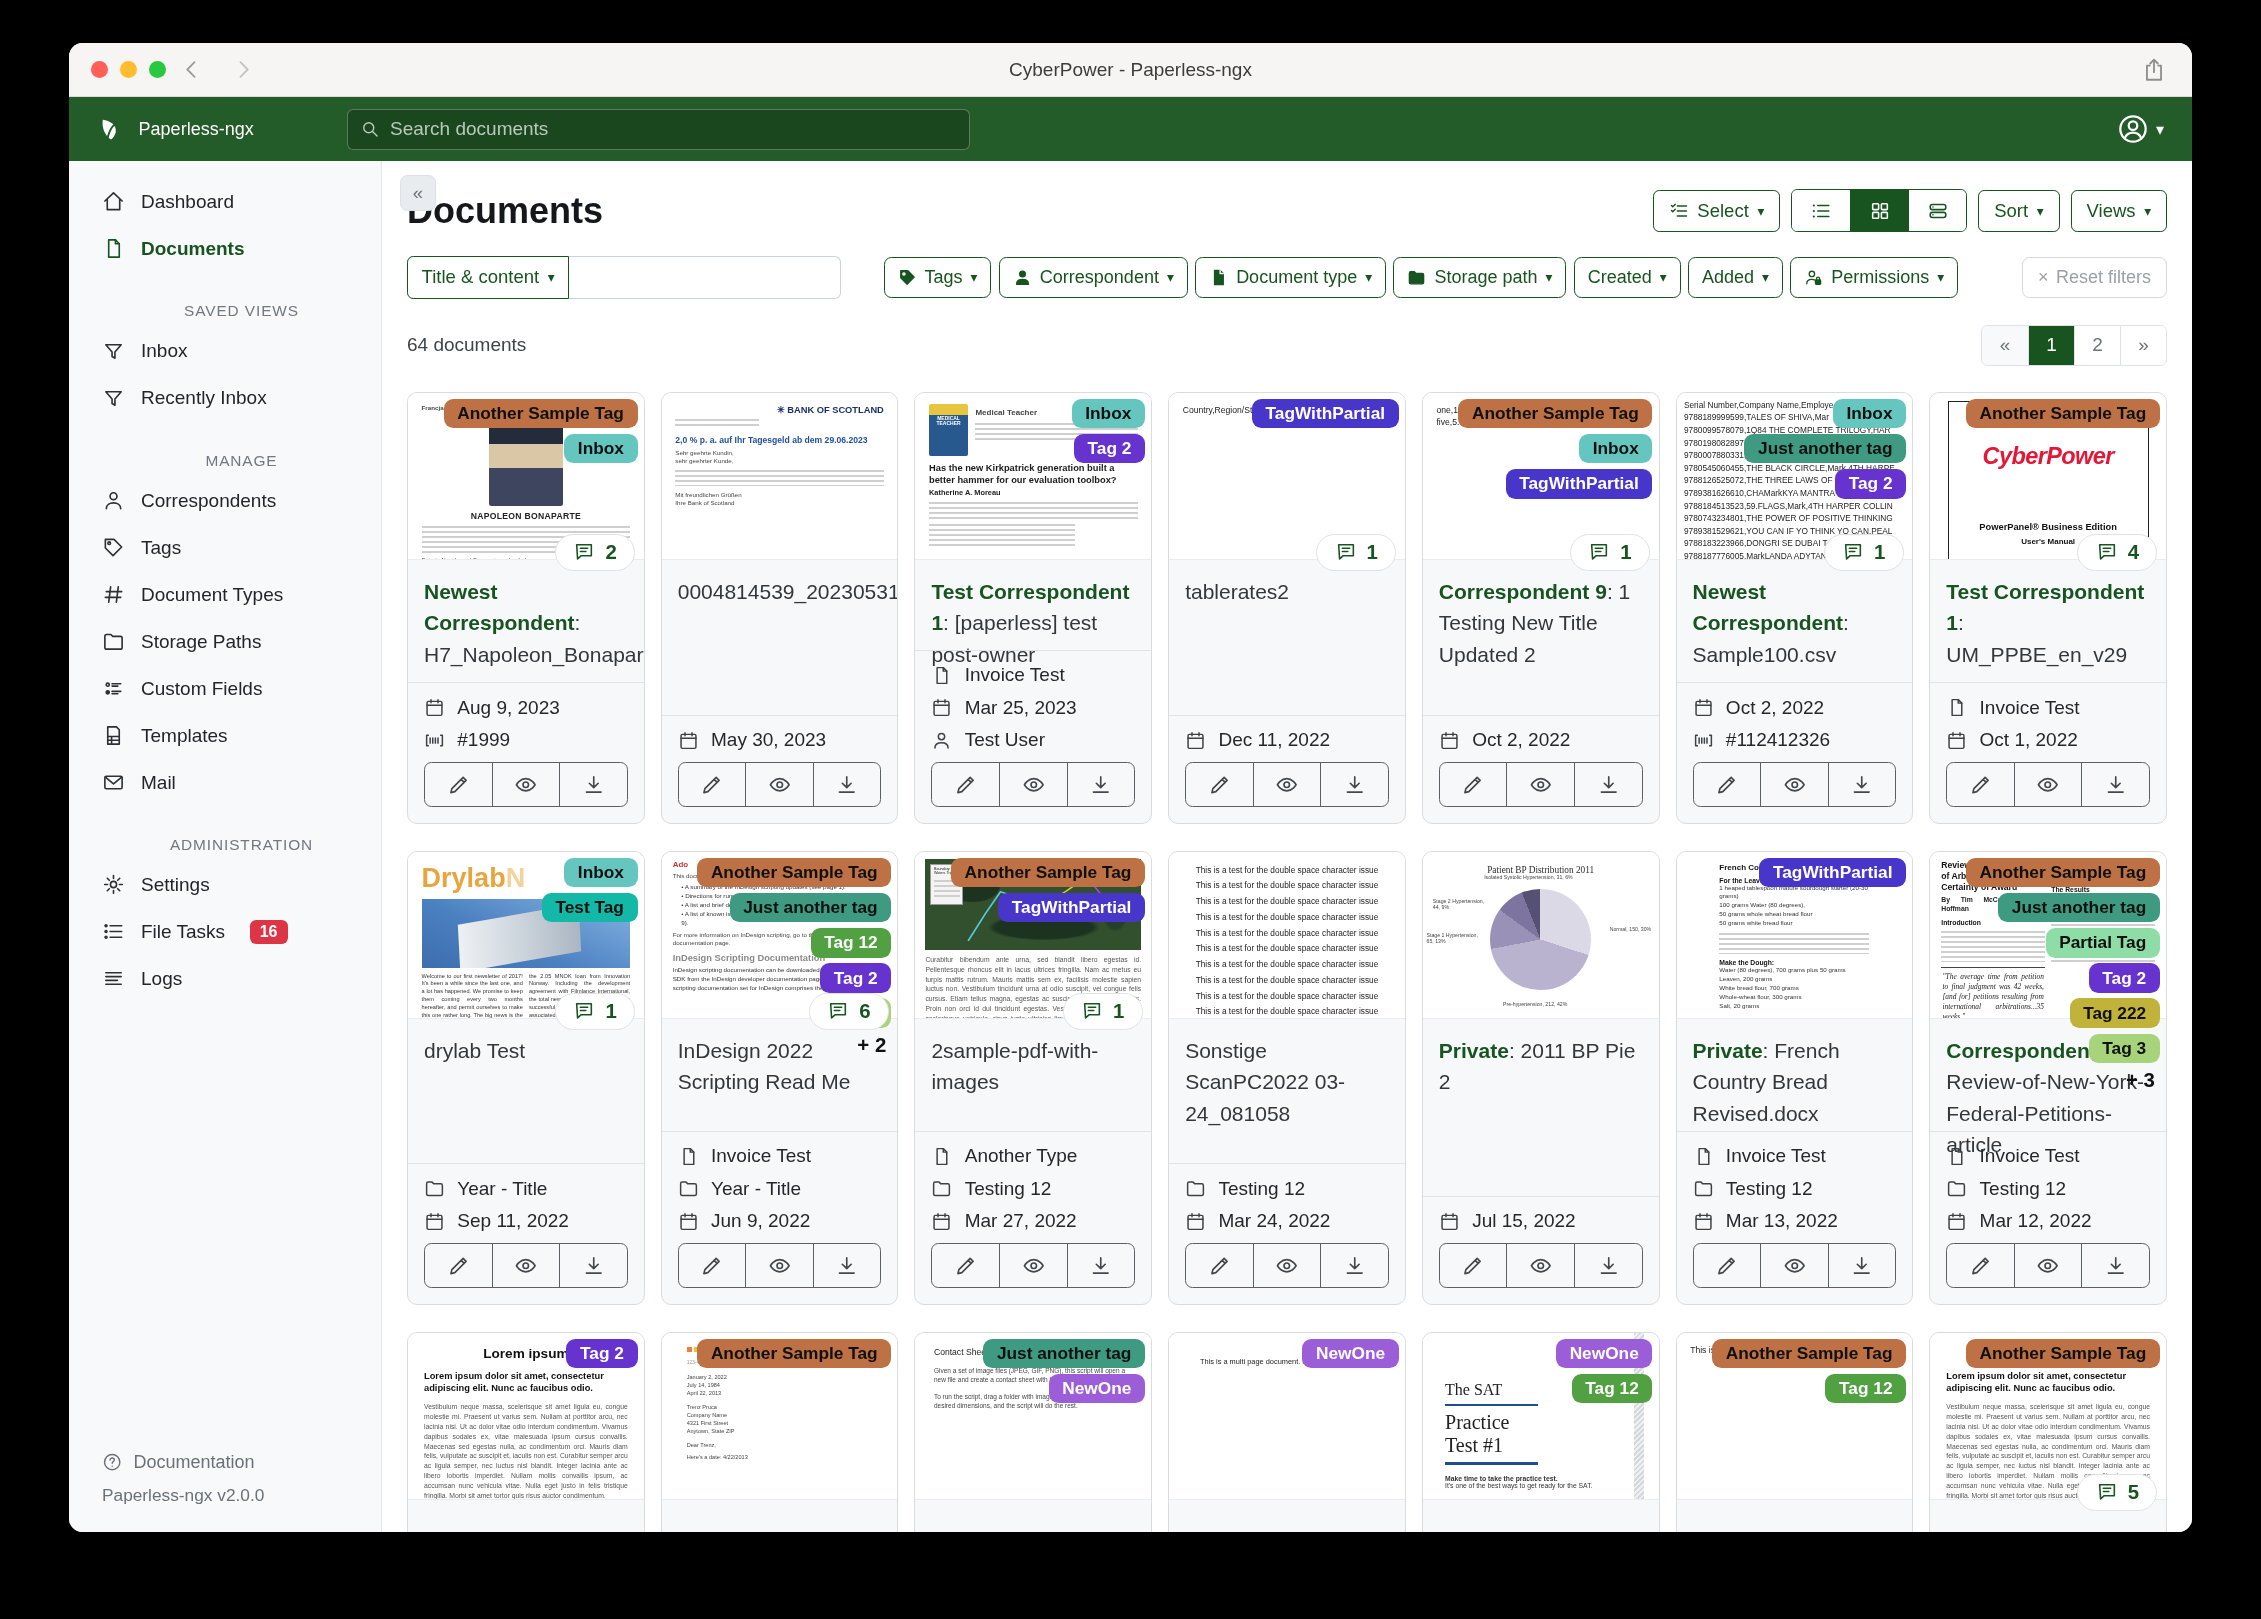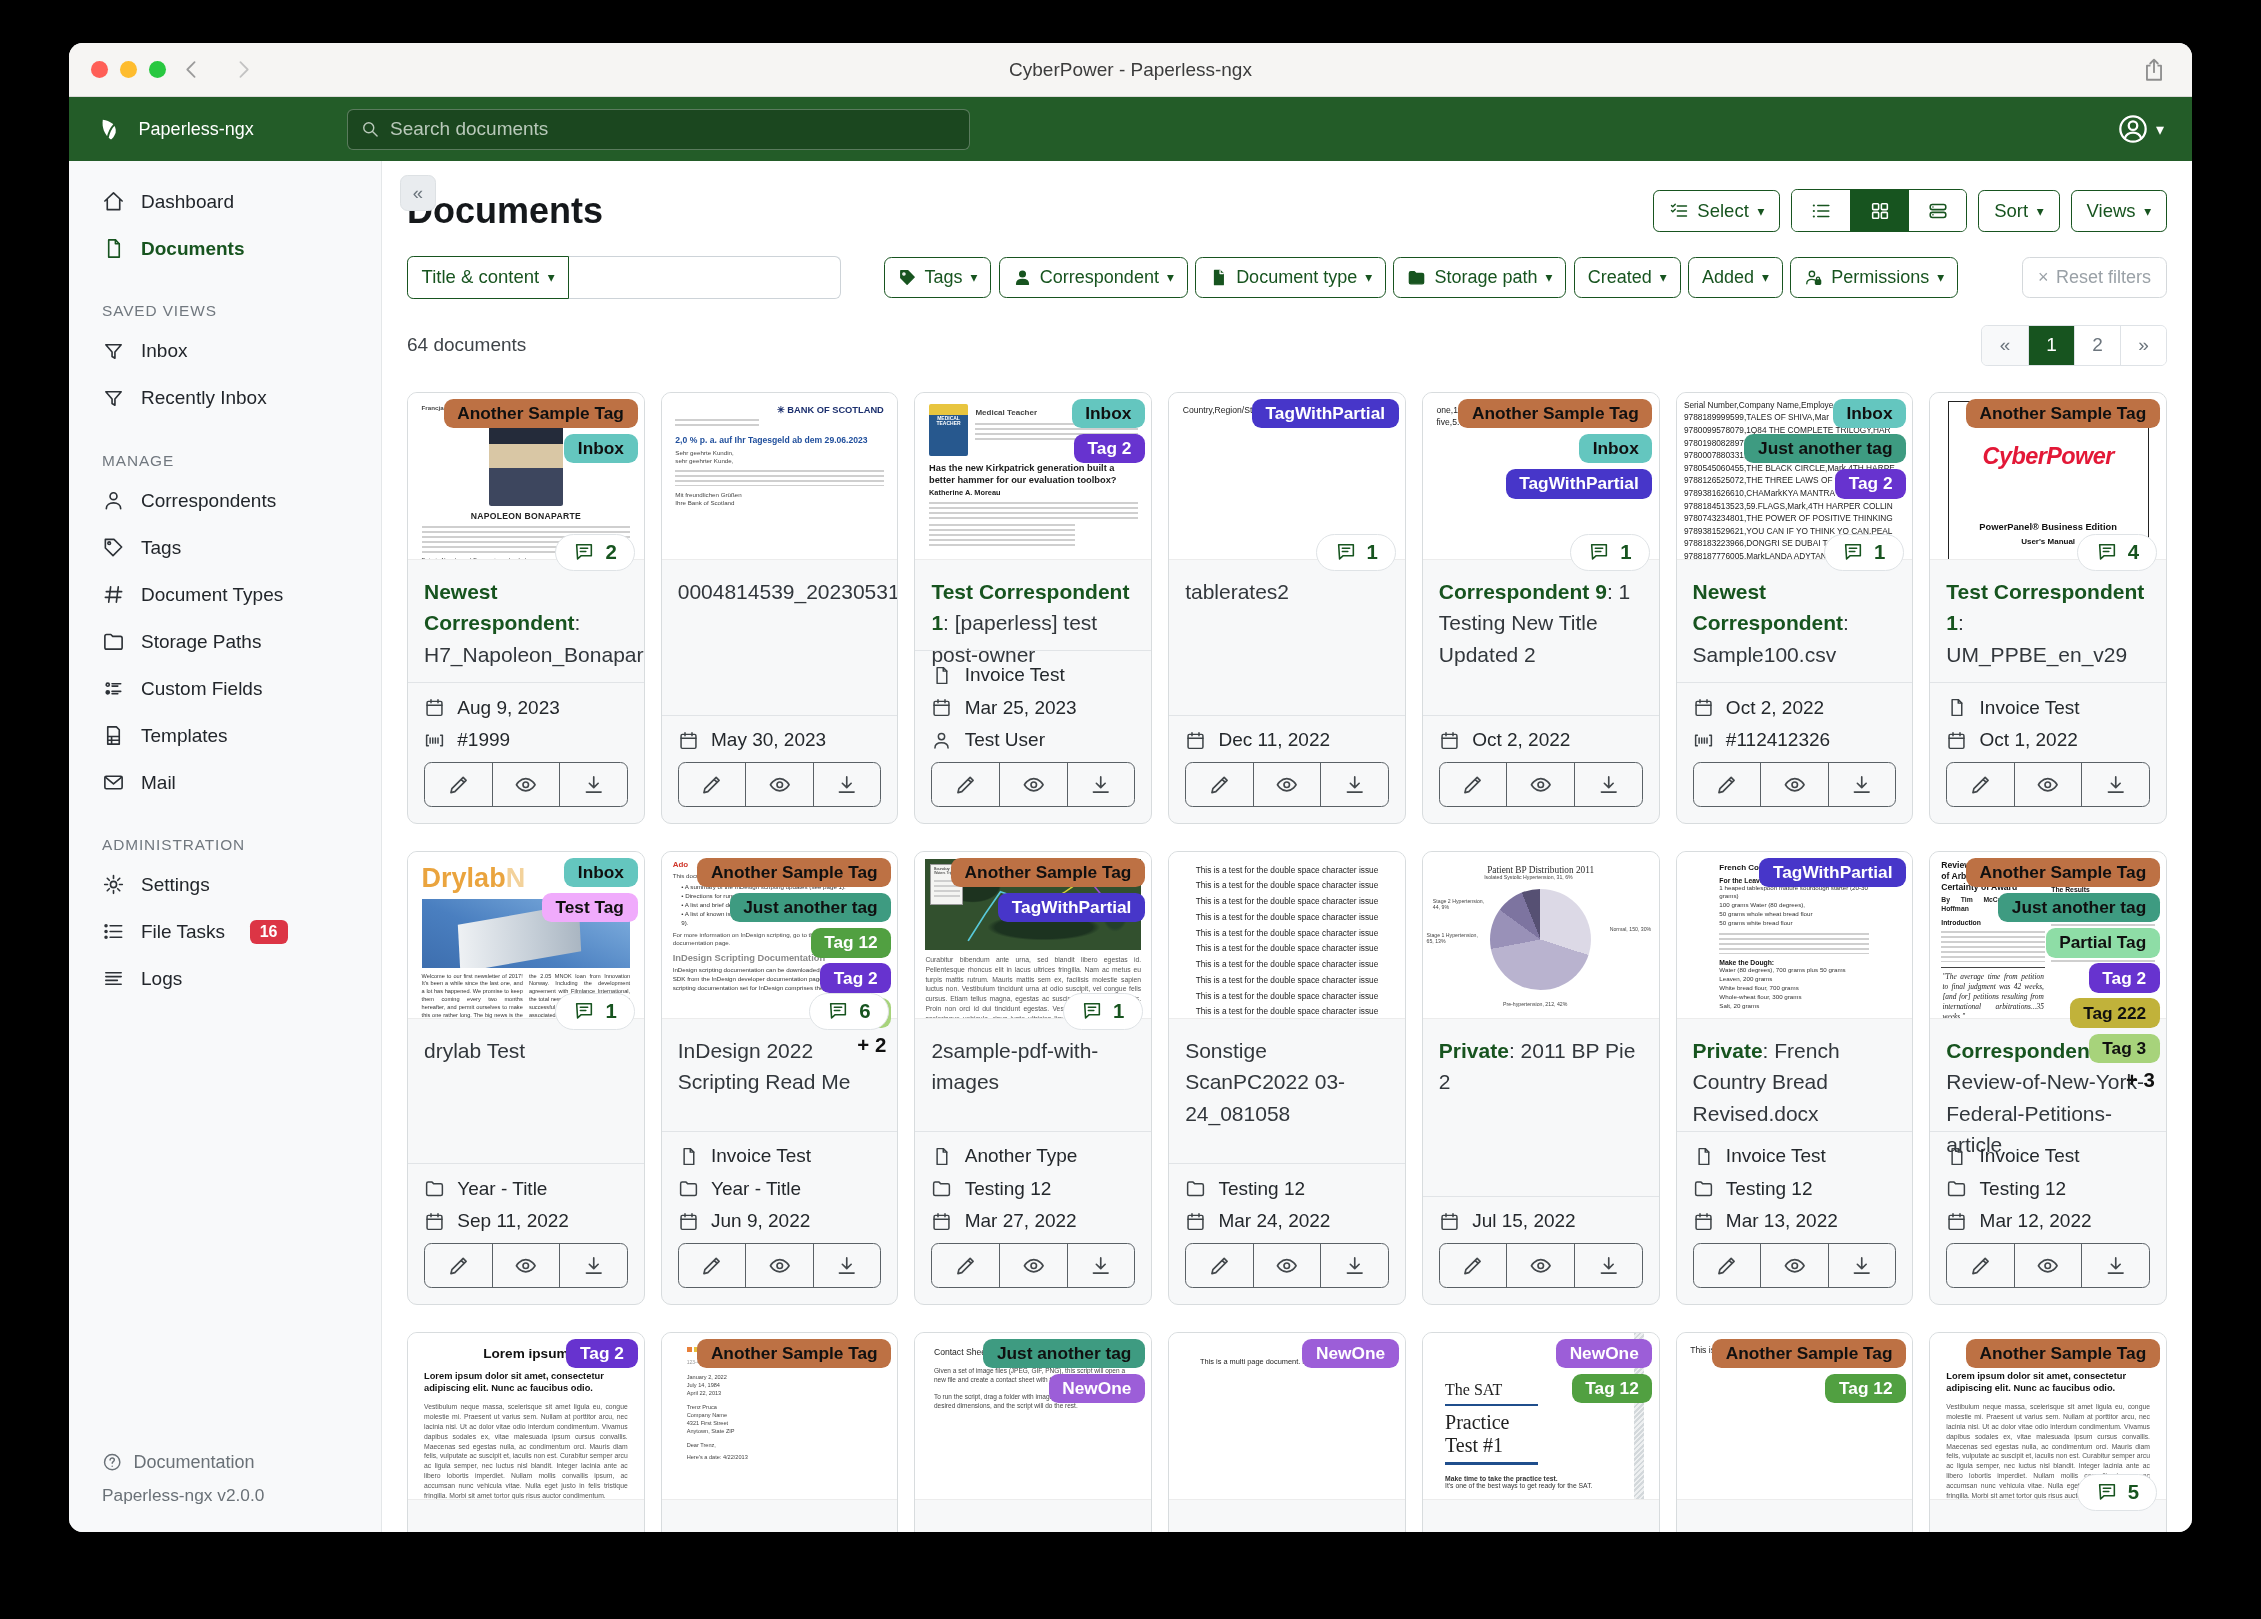--- a/index.html
+++ b/index.html
@@ -31,21 +31,21 @@
   .useracct .ic { font-size:32px; }
   .caret { font-size:16px; color:#fff; }
 
   
   .content { flex:1; display:flex; position:relative; overflow:hidden; }
   .sidebar { width:313px; flex:none; background:#f8f9fa; border-right:1.2px solid #e4e7e9; display:flex; flex-direction:column; padding-top:17.3px; overflow:hidden; }
   .sitem { display:flex; align-items:center; gap:16px; height:47px; padding-left:33px; font-size:19px; color:#22262b; cursor:pointer; }
   .sitem .ic { font-size:23px; color:#2c3136; }
   .sitem.active { color:#17541f; font-weight:700; }
   .sitem.active .ic { color:#17541f; }
-  .ssection { margin:30px 0 7.4px 33px; font-size:15.4px; letter-spacing:0.9px; color:#71787f; }
+  .ssection { margin:30px 0 7.4px 33px; font-size:15.4px; letter-spacing:0.9px; color:#71787f;text-align:center; }
   .sbadge { background:#dc3545; color:#fff; font-size:16px; font-weight:700; border-radius:6.2px; padding:3.1px 10px; margin-left:8.6px; }
   .sfooter { margin-top:auto; padding:0 0 26px 33px; display:flex; flex-direction:column; gap:12.3px; }
   .docrow { display:flex; align-items:center; gap:11px; color:#6a7177; font-size:18px; }
   .docrow .ic { font-size:20.4px; }
   .version { color:#6a7177; font-size:17.3px; }
 
   .collapse-btn { position:absolute; left:331px; top:13.6px; width:36px; height:36px; border-radius:7.4px; background:#e9ecef; border:0.6px solid #dde1e4; color:#6c757d; display:grid; place-items:center; font-size:18.5px; z-index:5; }
 
   .main { flex:1; padding:0 25px; overflow:hidden; position:relative; background:#fff; }
 
@@ -980,21 +980,21 @@
                 <div class="dlogo">Drylab<span>N</span></div>
                 <div class="dphoto"></div>
                 <div class="cols2">
                   <div>Welcome to our first newsletter of 2017! It's been a while since the last one, and a lot has happened. We promise to keep them coming every two months hereafter, and permit ourselves to make this one rather long. The big news is the beginnings of our launch in the American market, but there are also interesting updates on sales, development, mentors and (of course) the investment</div>
                   <div>the 2.05 MNOK loan from Innovation Norway. Including the development agreement with Filmlance International, the total new capital is 5 MNOK after the successful completion of formalities associated with now finalized. New owners: We would especially like to</div>
                 </div>
               </div>
             </div>
        <div class="tags">
               <span class="tag" style="background:#64c6bf;color:#101010">Inbox</span>
-              <span class="tag" style="background:#f0abfc;color:#101010">Test Tag</span>
+              <span class="tag" style="background:#14b8a6;color:#101010">Test Tag</span>
             </div>
        <span class="compill">
               <span class="ic">
                 <svg viewBox="0 0 24 24">
                   <path d="M4 4h16v12H9l-4 3.5z"></path>
                   <path d="M8 8h8M8 11.5h6"></path>
                 </svg>
               </span>
               <b>1</b>
             </span>

